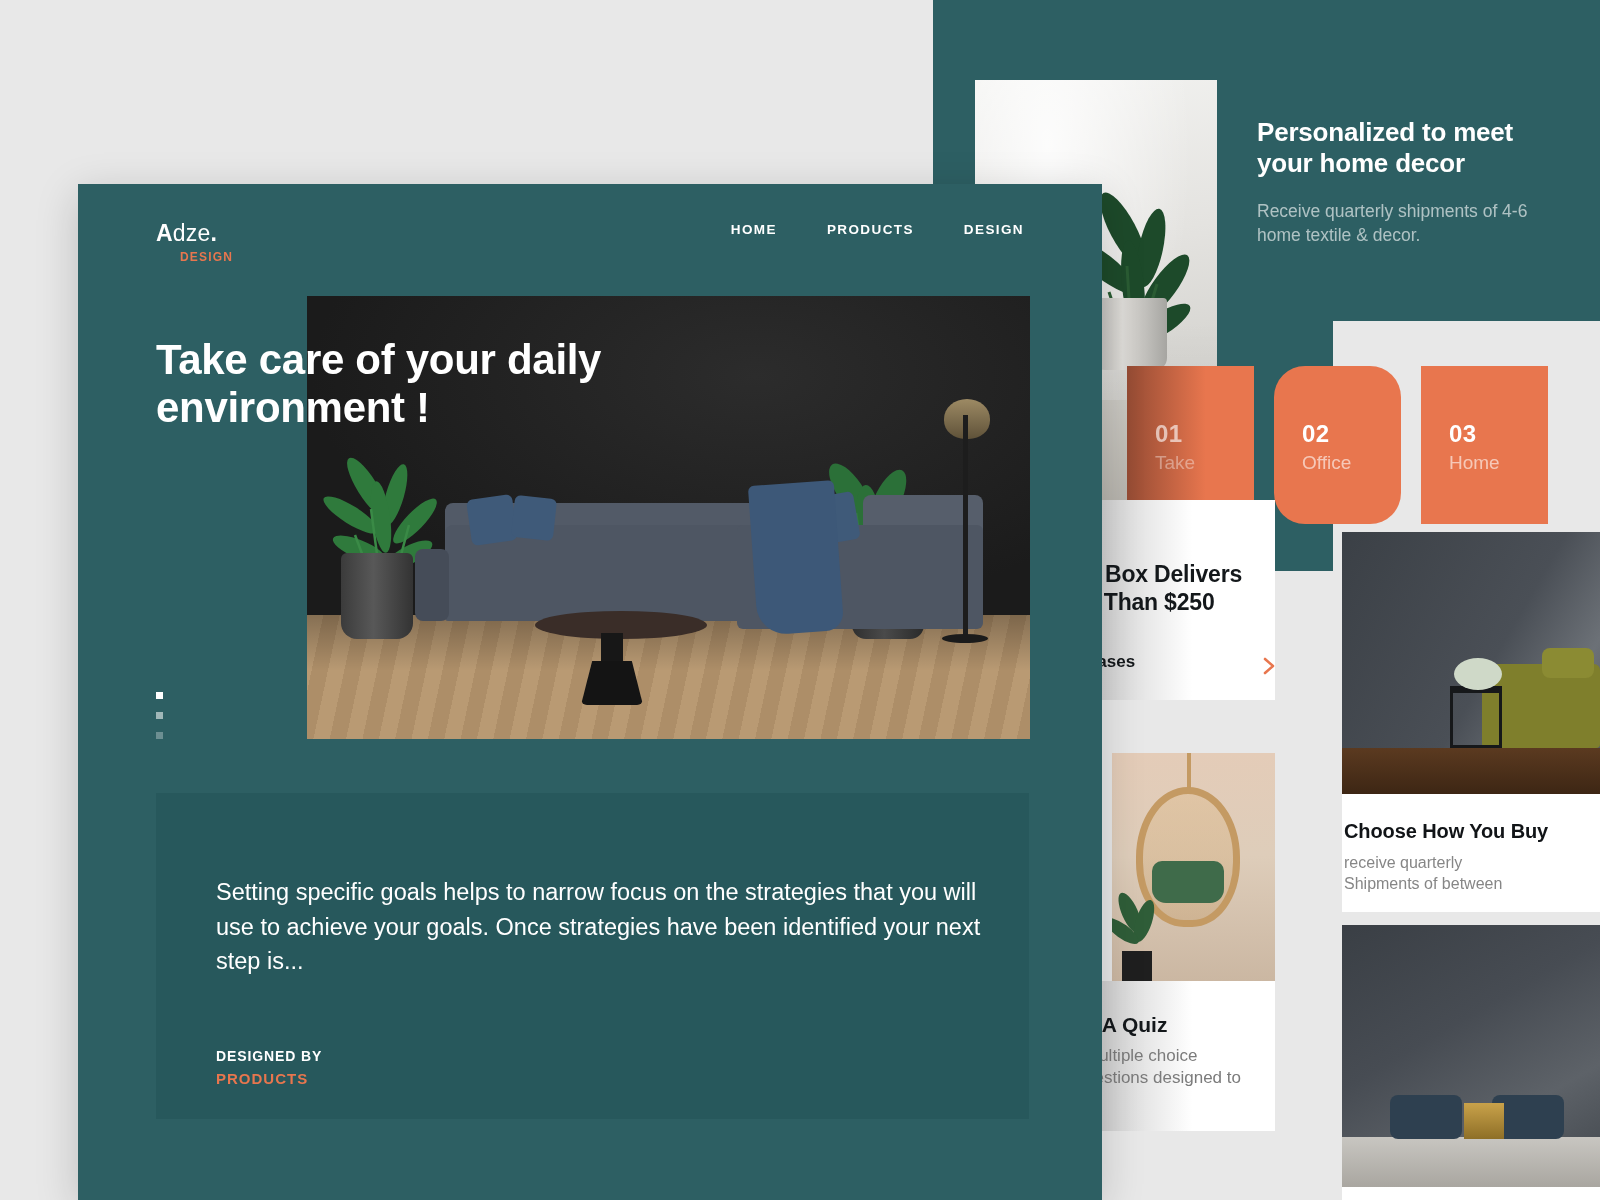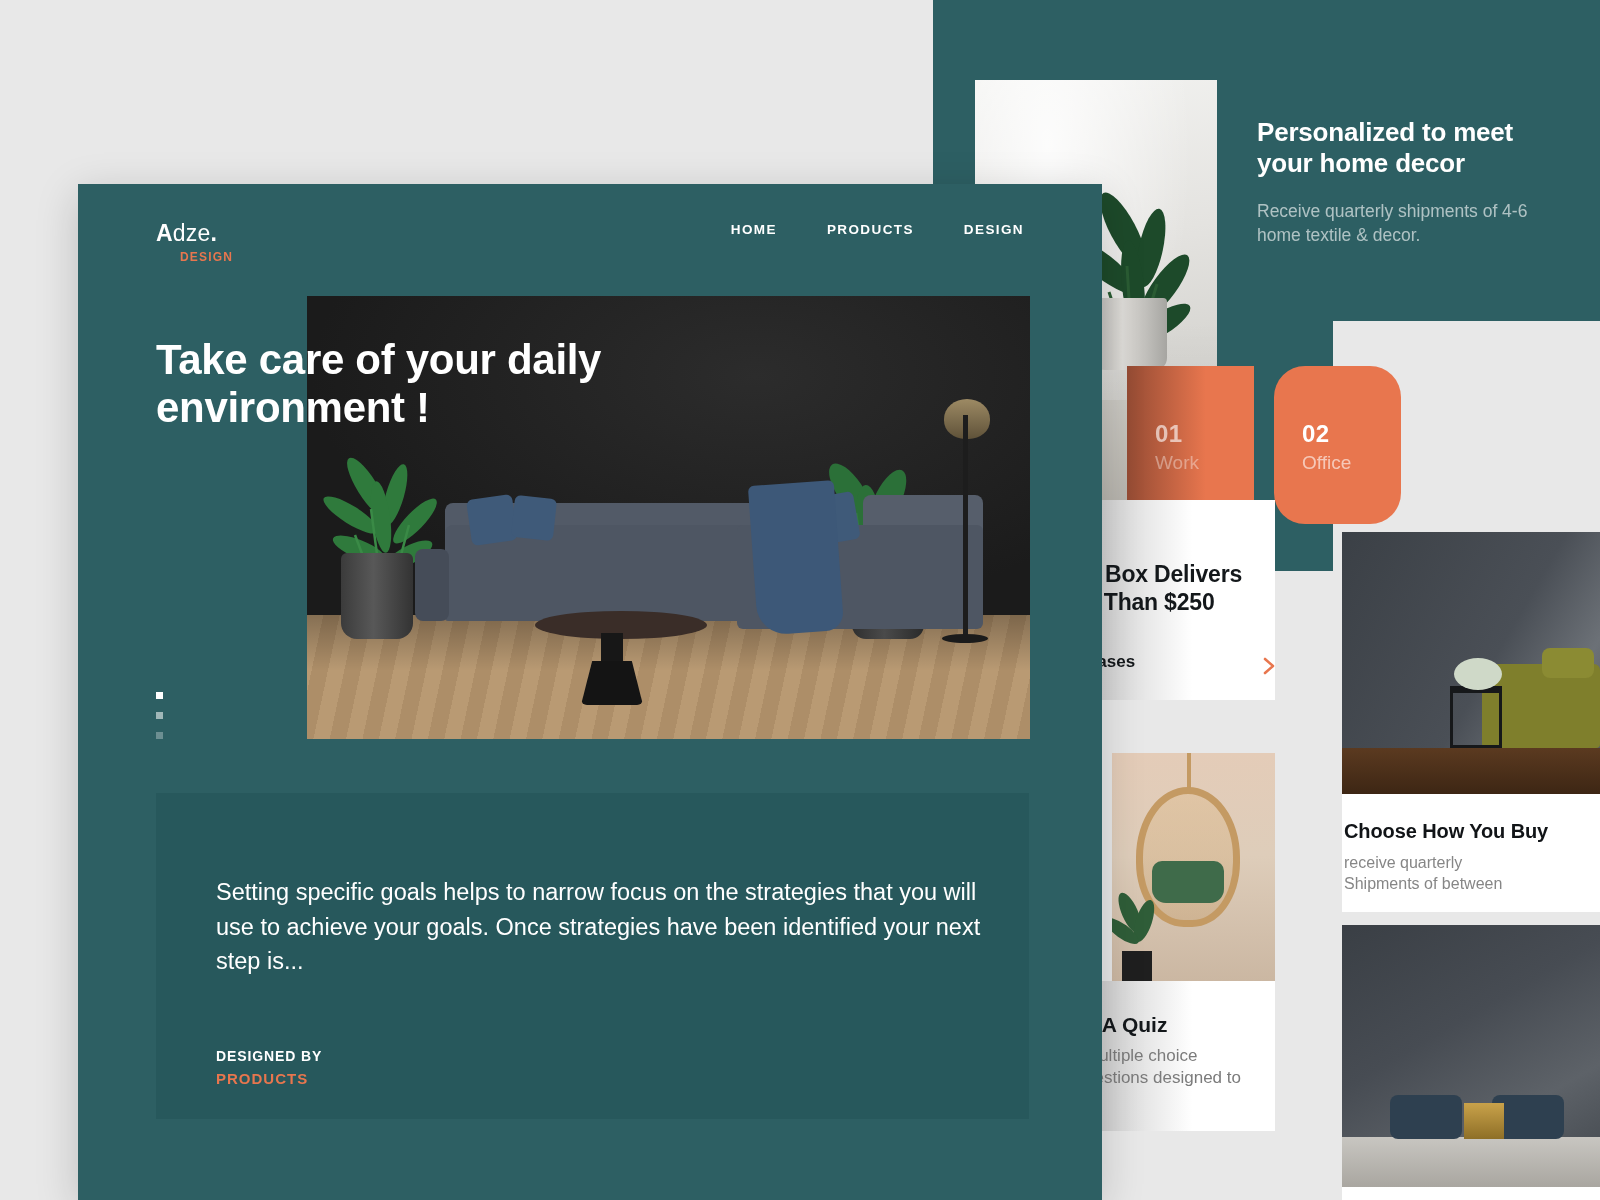--- a/index.html
+++ b/index.html
@@ -234,25 +234,29 @@
         <path d="M158 284 L152 186"></path>
           <path d="M158 284 L182 204"></path>
           <path d="M158 284 L134 212"></path>
       </g>
     </svg>
     <div class="pot"></div>
   </div>
 
   <div class="cat-card" id="cat-1">
     <div class="num">01</div>
-    <div class="cname">Work</div>
+    <div class="cname">Take</div>
   </div>
   <div class="cat-card" id="cat-2">
     <div class="num">02</div>
     <div class="cname">Office</div>
+  </div>
+  <div class="cat-card" id="cat-3">
+    <div class="num">03</div>
+    <div class="cname">Home</div>
   </div>
 
   <div style="position:absolute;left:1257px;top:117px;width:300px;">
     <div style="font-size:26px;font-weight:700;color:#ffffff;line-height:1.18;letter-spacing:-.2px;">Personalized to meet your home decor</div>
     <div style="margin-top:22px;font-size:17.5px;color:rgba(255,255,255,.62);line-height:1.33;">Receive quarterly shipments of 4-6 home textile &amp; decor.</div>
   </div>
 
   <div class="white-card-a">
     <div class="wc-title">
       <span>n Box Delivers</span><br>

